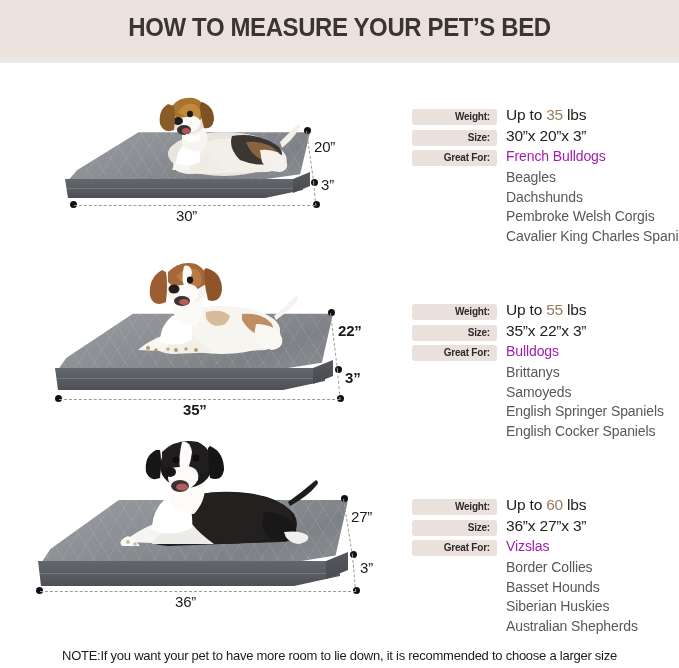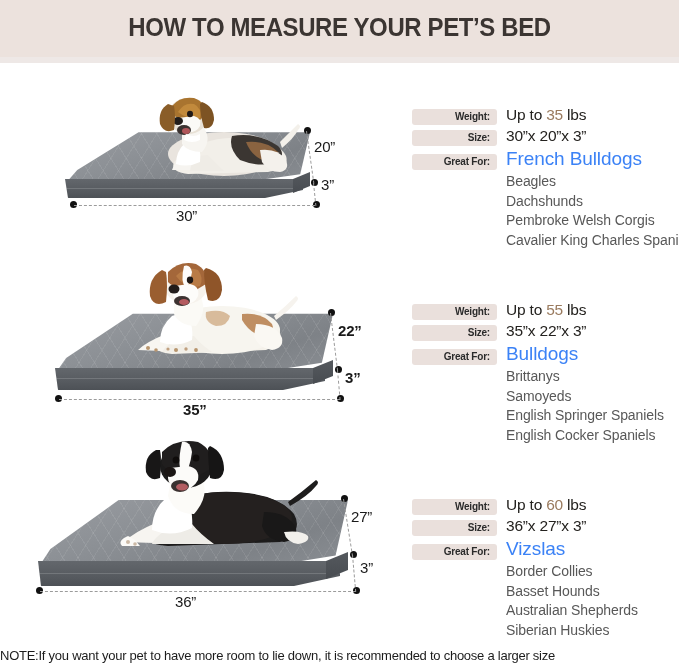--- a/index.html
+++ b/index.html
@@ -137,22 +137,22 @@
     font-size: 15.5px;
     color: #24221f;
     white-space: nowrap;
     letter-spacing: -0.2px;
   }
   .val .num { color: #9a7b5f; }
 
   .breed-first {
     margin-left: 9px;
     font-family: "Liberation Sans", sans-serif;
-    font-size: 19px;
-    color: #3b82f6;
+    font-size: 14px;
+    color: #a21caf;
     white-space: nowrap;
     letter-spacing: -0.1px;
   }
   .breed-list {
     margin-left: 94px;
     margin-top: 1px;
   }
   .breed-item {
     font-family: "Liberation Sans", sans-serif;
     font-size: 14px;
@@ -160,20 +160,21 @@
     line-height: 19.6px;
     white-space: nowrap;
     letter-spacing: -0.1px;
   }
 
   
   .note {
     position: absolute;
     left: 0; top: 648px;
     width: 679px;
+    text-align: center;
     font-family: "Liberation Sans", sans-serif;
     font-size: 13px;
     color: #1c1c1c;
     white-space: nowrap;
     letter-spacing: -0.25px;
   }
 </style>
 </head>
 <body>
 
@@ -433,20 +434,20 @@
       <span class="pill">Size:</span>
       <span class="val">36”x 27”x 3”</span>
     </div>
     <div class="info-row">
       <span class="pill">Great For:</span>
       <span class="breed-first">Vizslas</span>
     </div>
     <div class="breed-list">
       <div class="breed-item">Border Collies</div>
       <div class="breed-item">Basset Hounds</div>
+      <div class="breed-item">Siberian Huskies</div>
       <div class="breed-item">Australian Shepherds</div>
-      <div class="breed-item">Siberian Huskies</div>
     </div>
   </div>
 
   <div class="note">NOTE:If you want your pet to have more room to lie down, it is recommended to choose a larger size</div>
 
 </div>
 
 </body></html>

